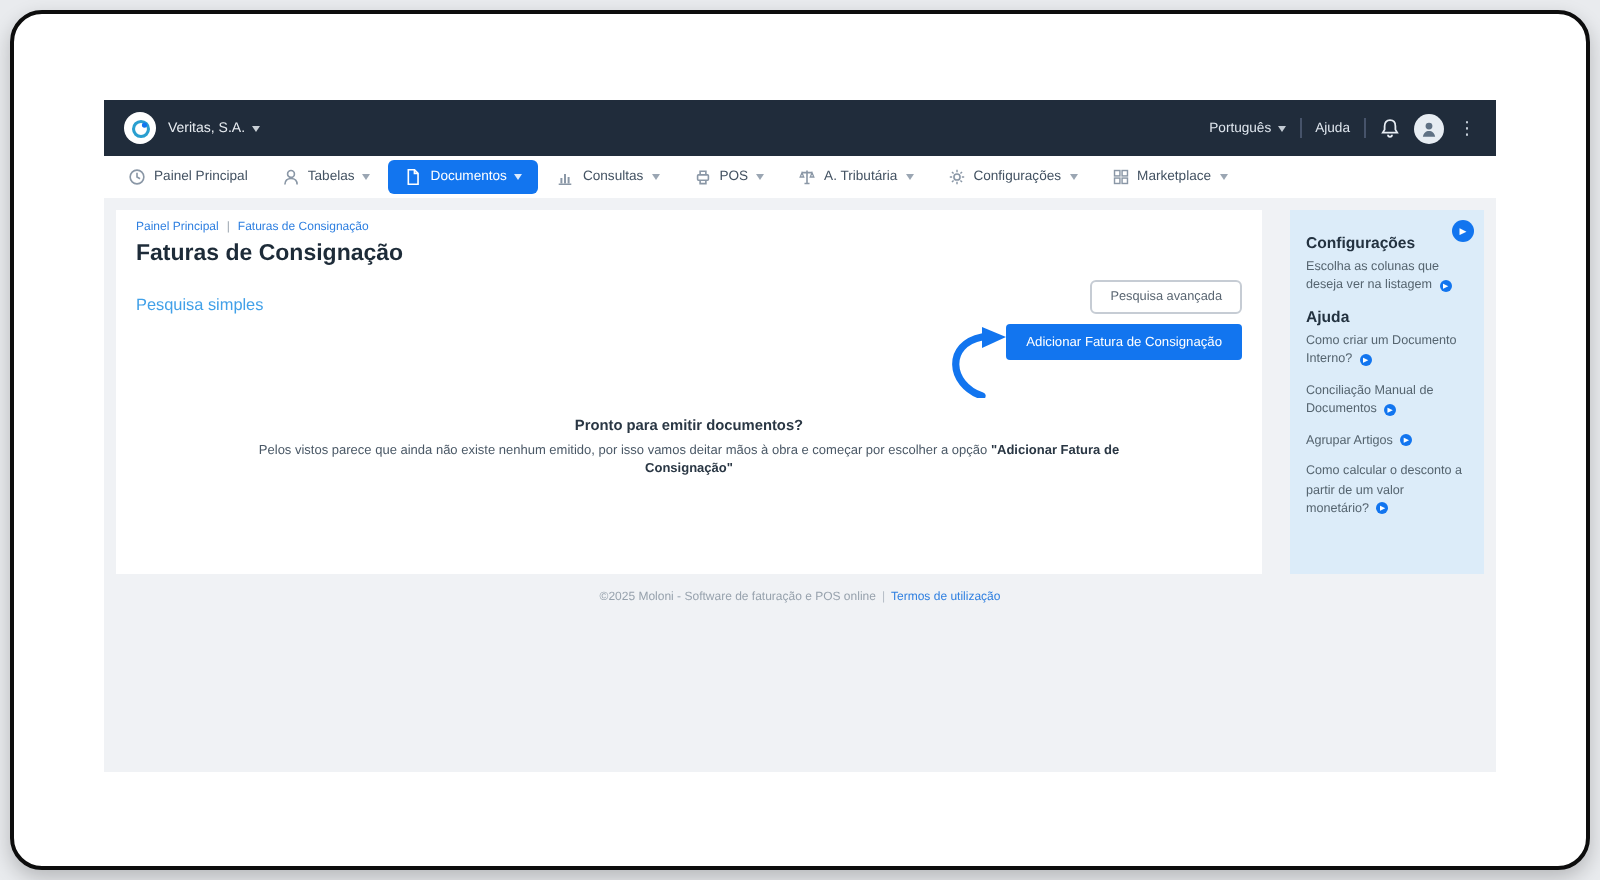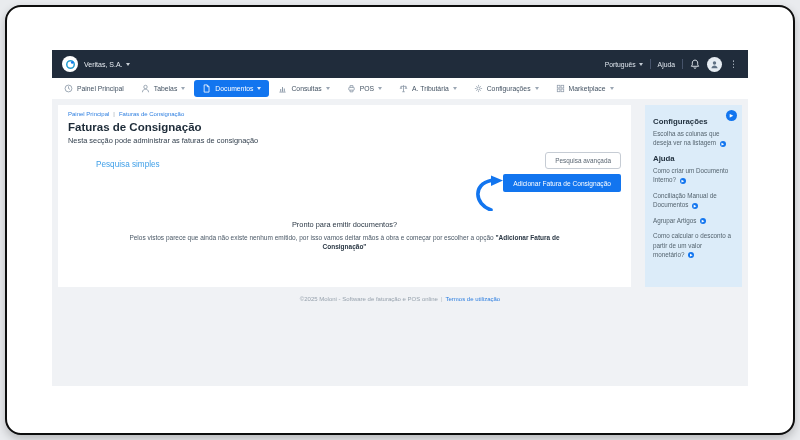--- a/index.html
+++ b/index.html
@@ -34,36 +34,36 @@
   
   .content{height:287px;background:#f0f2f5;padding:6px 6px 0 6px;box-sizing:border-box;}
   .row{display:flex;gap:14px;justify-content:flex-end;}
   .panel{flex:1;background:#fff;height:182px;box-sizing:border-box;padding:6px 10px 0 10px;position:relative;}
   .crumbs{font-size:6px;color:#2e7fe0;display:flex;gap:4px;align-items:center;}
   .crumb{cursor:pointer;}
   .crumb-sep{color:#9aa4ae;}
   .page-title{font-size:11.5px;font-weight:bold;color:#1d2b38;margin-top:4px;}
   .page-subtitle{font-size:7.4px;color:#33404e;margin-top:3px;}
   .search-head{display:flex;justify-content:space-between;align-items:flex-end;margin-top:7px;}
-  .simple-label{font-size:8.2px;color:#41a0e8;margin-left:28px;}
+  .simple-label{font-size:8.2px;color:#41a0e8;}
   .btn-advanced{font-size:6.4px;color:#5a6672;background:#fff;border:1px solid #c6ccd4;border-radius:3px;padding:4px 9px;cursor:pointer;}
   .search-row{margin-top:5px;background:#e9edf1;padding:5px 7px;display:flex;align-items:center;}
   .search-label{font-size:6.6px;font-weight:bold;color:#3a4754;margin-right:9px;white-space:nowrap;}
   .select-box{width:18px;height:16px;background:#fff;border:1px solid #cfd5db;display:flex;align-items:center;justify-content:center;box-sizing:border-box;cursor:pointer;}
   .select-box .chev{border-top-color:#9aa4ae;}
   .input-wrap{width:128px;height:16px;background:#fff;border:1px solid #44505e;margin-left:2px;display:flex;align-items:center;padding:0 3px;box-sizing:border-box;gap:2px;}
   .input-wrap input{border:none;outline:none;flex:1;min-width:0;font-size:6.6px;color:#33404e;font-family:"Liberation Sans",sans-serif;background:transparent;padding:0;}
   .input-wrap input::placeholder{color:#a2acb6;}
   .green-dot{width:9px;height:9px;border-radius:50%;background:#1fc06a;color:#fff;font-size:5.5px;line-height:9px;text-align:center;flex:0 0 auto;cursor:pointer;}
   .btn-search{margin-left:11px;font-size:6.6px;color:#1275ef;background:#fff;border:1px solid #8fc0f5;border-radius:3px;padding:4px 12px;cursor:pointer;}
   .action-row{position:relative;height:36px;margin-top:2px;}
   .btn-add{position:absolute;right:0;top:3px;background:#1275ef;color:#fff;border:none;font-size:6.6px;padding:5.5px 10px;border-radius:2px;cursor:pointer;font-family:"Liberation Sans",sans-serif;}
   .arrow-svg{position:absolute;right:108px;top:4px;}
   .empty{margin-top:13px;text-align:center;}
-  .empty-title{font-size:7.4px;font-weight:normal;color:#2a3744;}
+  .empty-title{font-size:7.4px;font-weight:bold;color:#2a3744;}
   .empty-msg{font-size:6.5px;color:#4a5866;margin-top:4px;max-width:470px;margin-left:auto;margin-right:auto;line-height:1.4;}
   .empty-msg b{color:#2a3744;}
 
   
   .side{width:97px;flex:0 0 auto;background:#dcecf9;height:182px;box-sizing:border-box;padding:8px 8px;position:relative;}
   .side-play{position:absolute;top:5px;right:5px;width:11px;height:11px;border-radius:50%;background:#1275ef;color:#fff;font-size:4.5px;line-height:11px;text-align:center;cursor:pointer;}
   .side-h{font-size:7.8px;font-weight:bold;color:#233240;margin:4px 0 3px 0;}
   .side-link{font-size:6.3px;color:#55646f;line-height:1.5;margin-bottom:6px;cursor:pointer;}
   .mini-play{display:inline-block;width:6px;height:6px;border-radius:50%;background:#1275ef;color:#fff;font-size:3.4px;line-height:6px;text-align:center;vertical-align:middle;margin-left:2px;}
 
@@ -205,21 +205,20 @@
       <div class="content">
         <div class="row">
 
           <div class="panel">
             <div class="crumbs">
               <span class="crumb">Painel Principal</span>
               <span class="crumb-sep">|</span>
               <span class="crumb">Faturas de Consignação</span>
             </div>
             <div class="page-title">Faturas de Consignação</div>
-            <div class="page-subtitle">Nesta secção pode administrar as faturas de consignação</div>
 
             <div class="search-head">
               <span class="simple-label">Pesquisa simples</span>
               <button class="btn-advanced">Pesquisa avançada</button>
             </div>
 
 
             <div class="action-row">
               <svg class="arrow-svg" width="42" height="36" viewBox="0 0 42 36">
                 <path d="M20 35 C 3 29 2 9 20 5.5" fill="none" stroke="#1275ef" stroke-width="3.6" stroke-linecap="round"></path>

